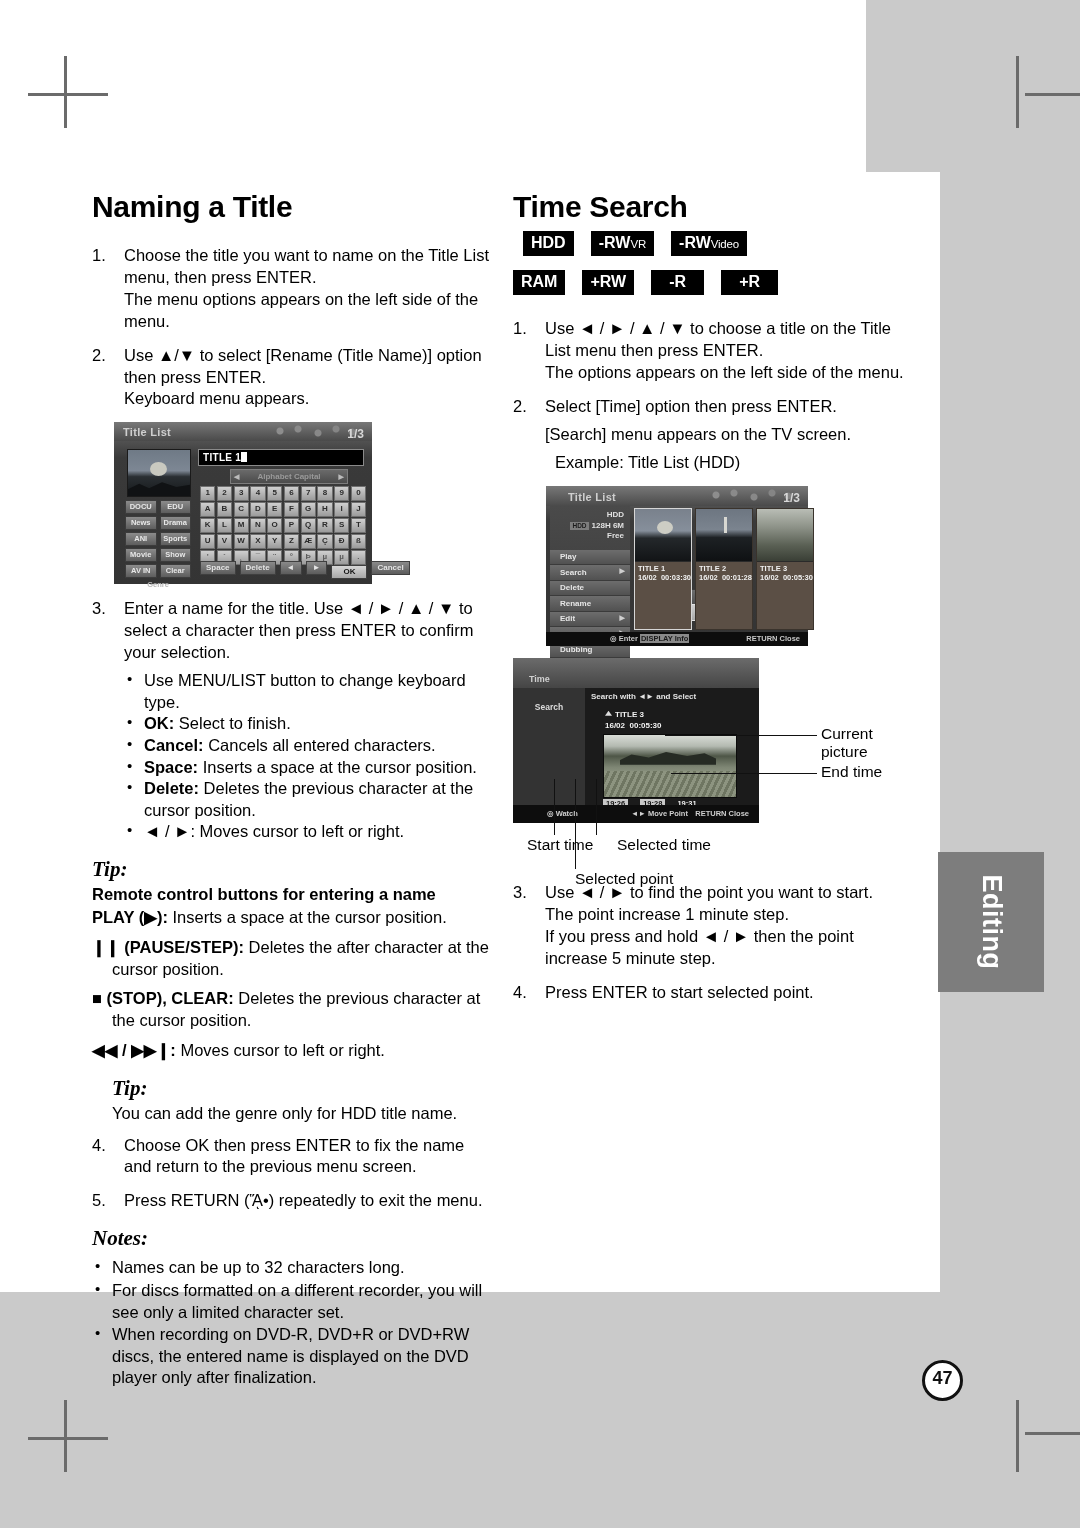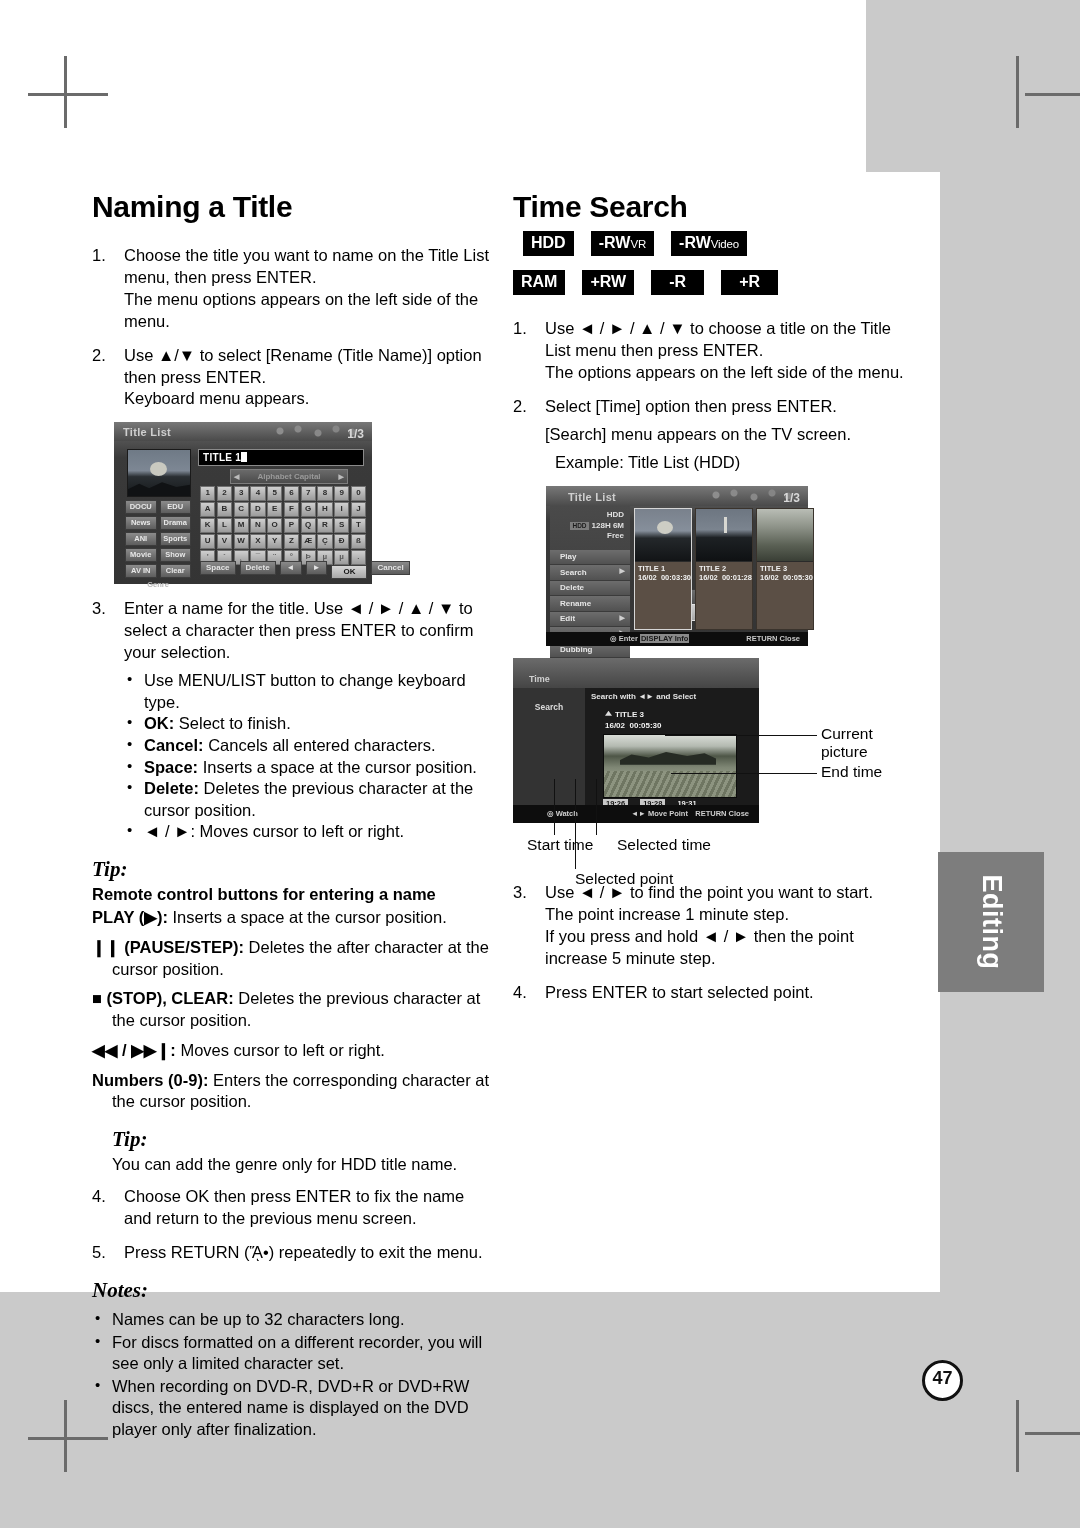--- a/index.html
+++ b/index.html
@@ -383,21 +383,20 @@
           </ul>
         </li>
       </ol>
 
       <h3 class="tip">Tip:</h3>
       <div class="rc-head">Remote control buttons for entering a name</div>
       <div class="rc-item"><b>PLAY (▶):</b><span> Inserts a space at the cursor position.</span></div>
       <div class="rc-item"><b>❙❙ (PAUSE/STEP):</b><span> Deletes the after character at the cursor position.</span></div>
       <div class="rc-item"><b>■ (STOP), CLEAR:</b><span> Deletes the previous character at the cursor position.</span></div>
       <div class="rc-item"><b>◀◀ / ▶▶❙:</b><span> Moves cursor to left or right.</span></div>
-      <div class="rc-item"><b>Numbers (0-9):</b><span> Enters the corresponding character at the cursor position.</span></div>
 
       <h3 class="tip ind">Tip:</h3>
       <div class="tipbody ind">You can add the genre only for HDD title name.</div>
 
       <ol class="steps" style="margin-top:10px;">
         <li>
           <span class="num">4.</span>
           <span>Choose OK then press ENTER to fix the name and return to the previous menu screen.</span>
         </li>
         <li>

